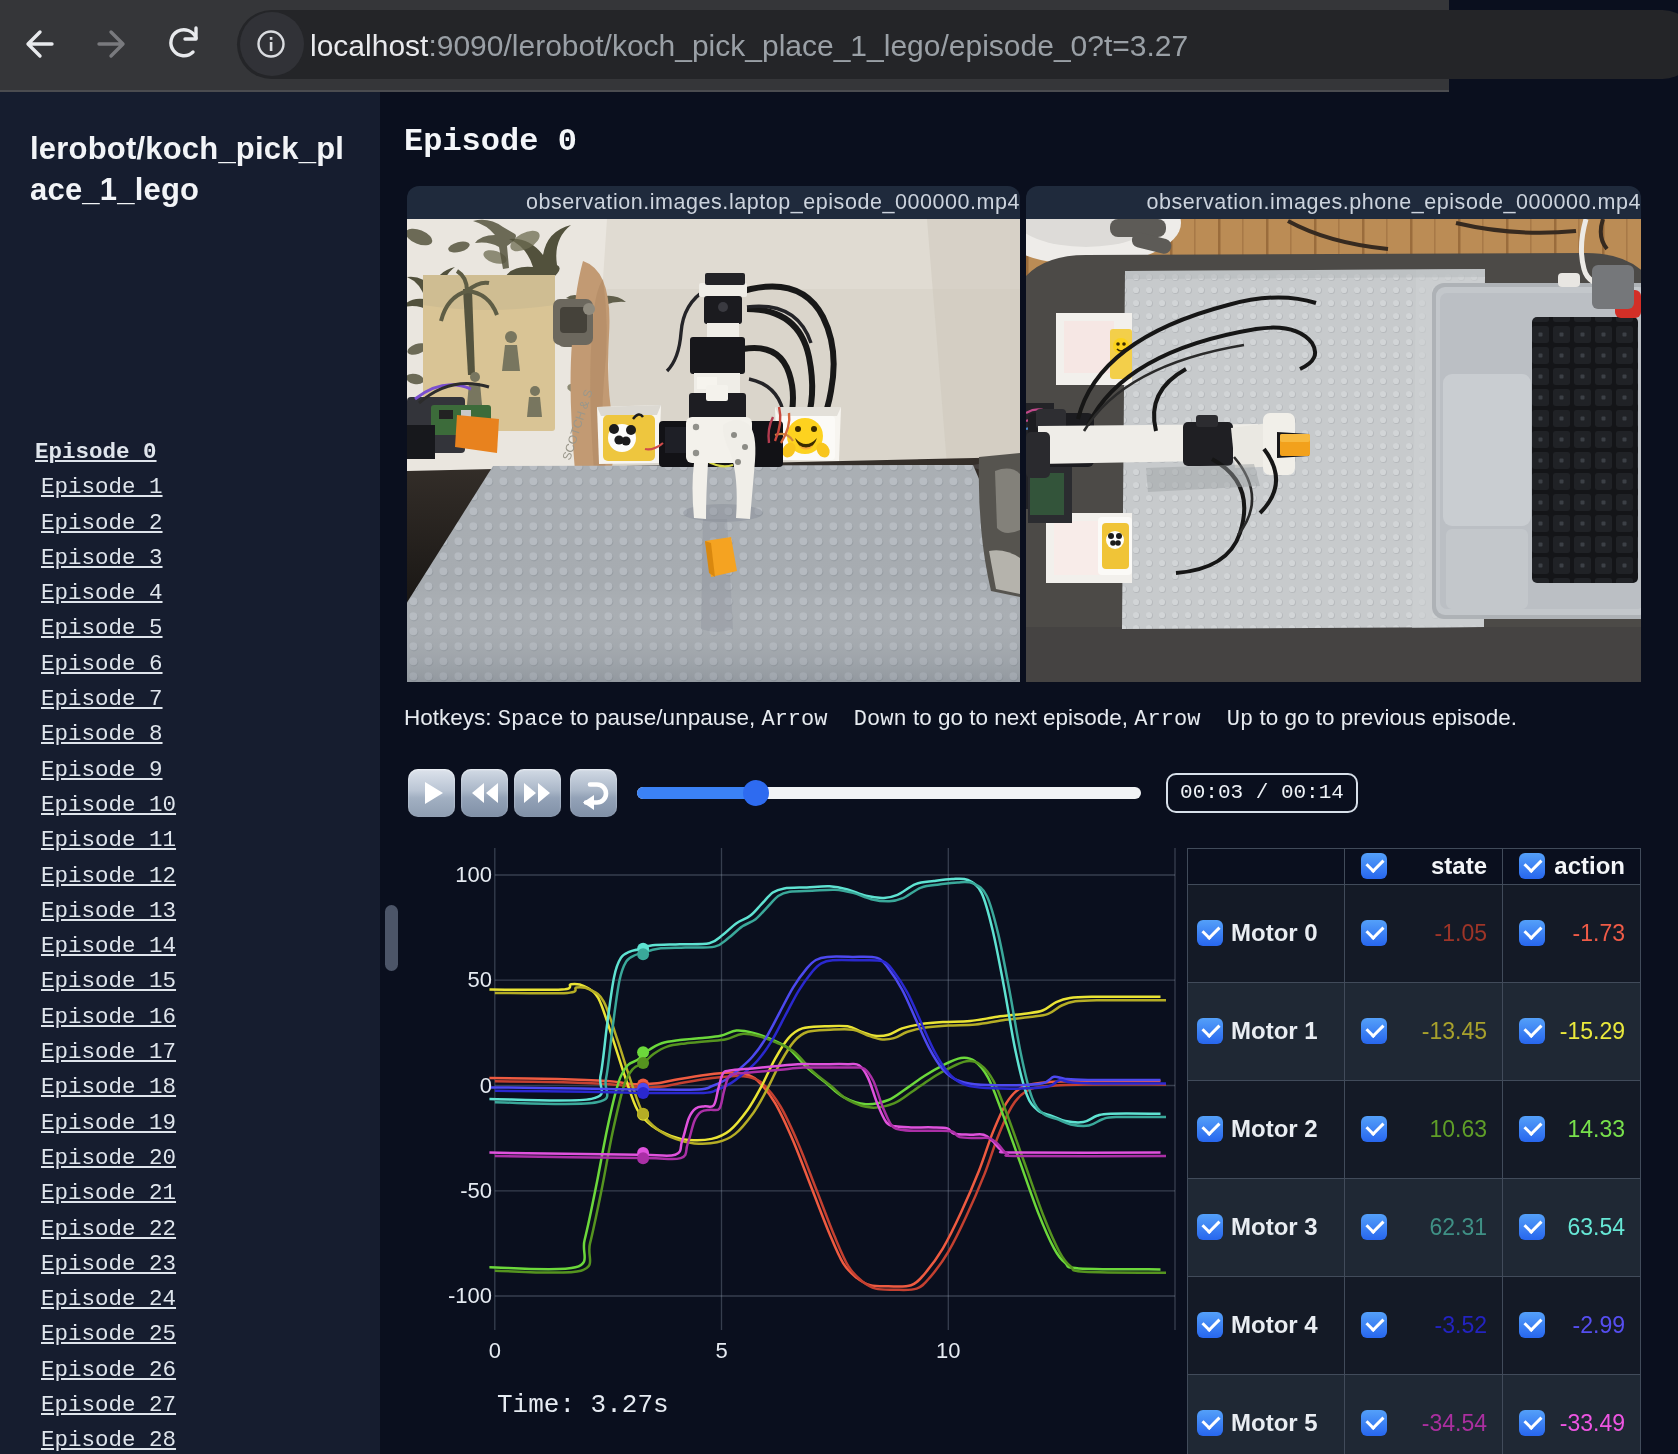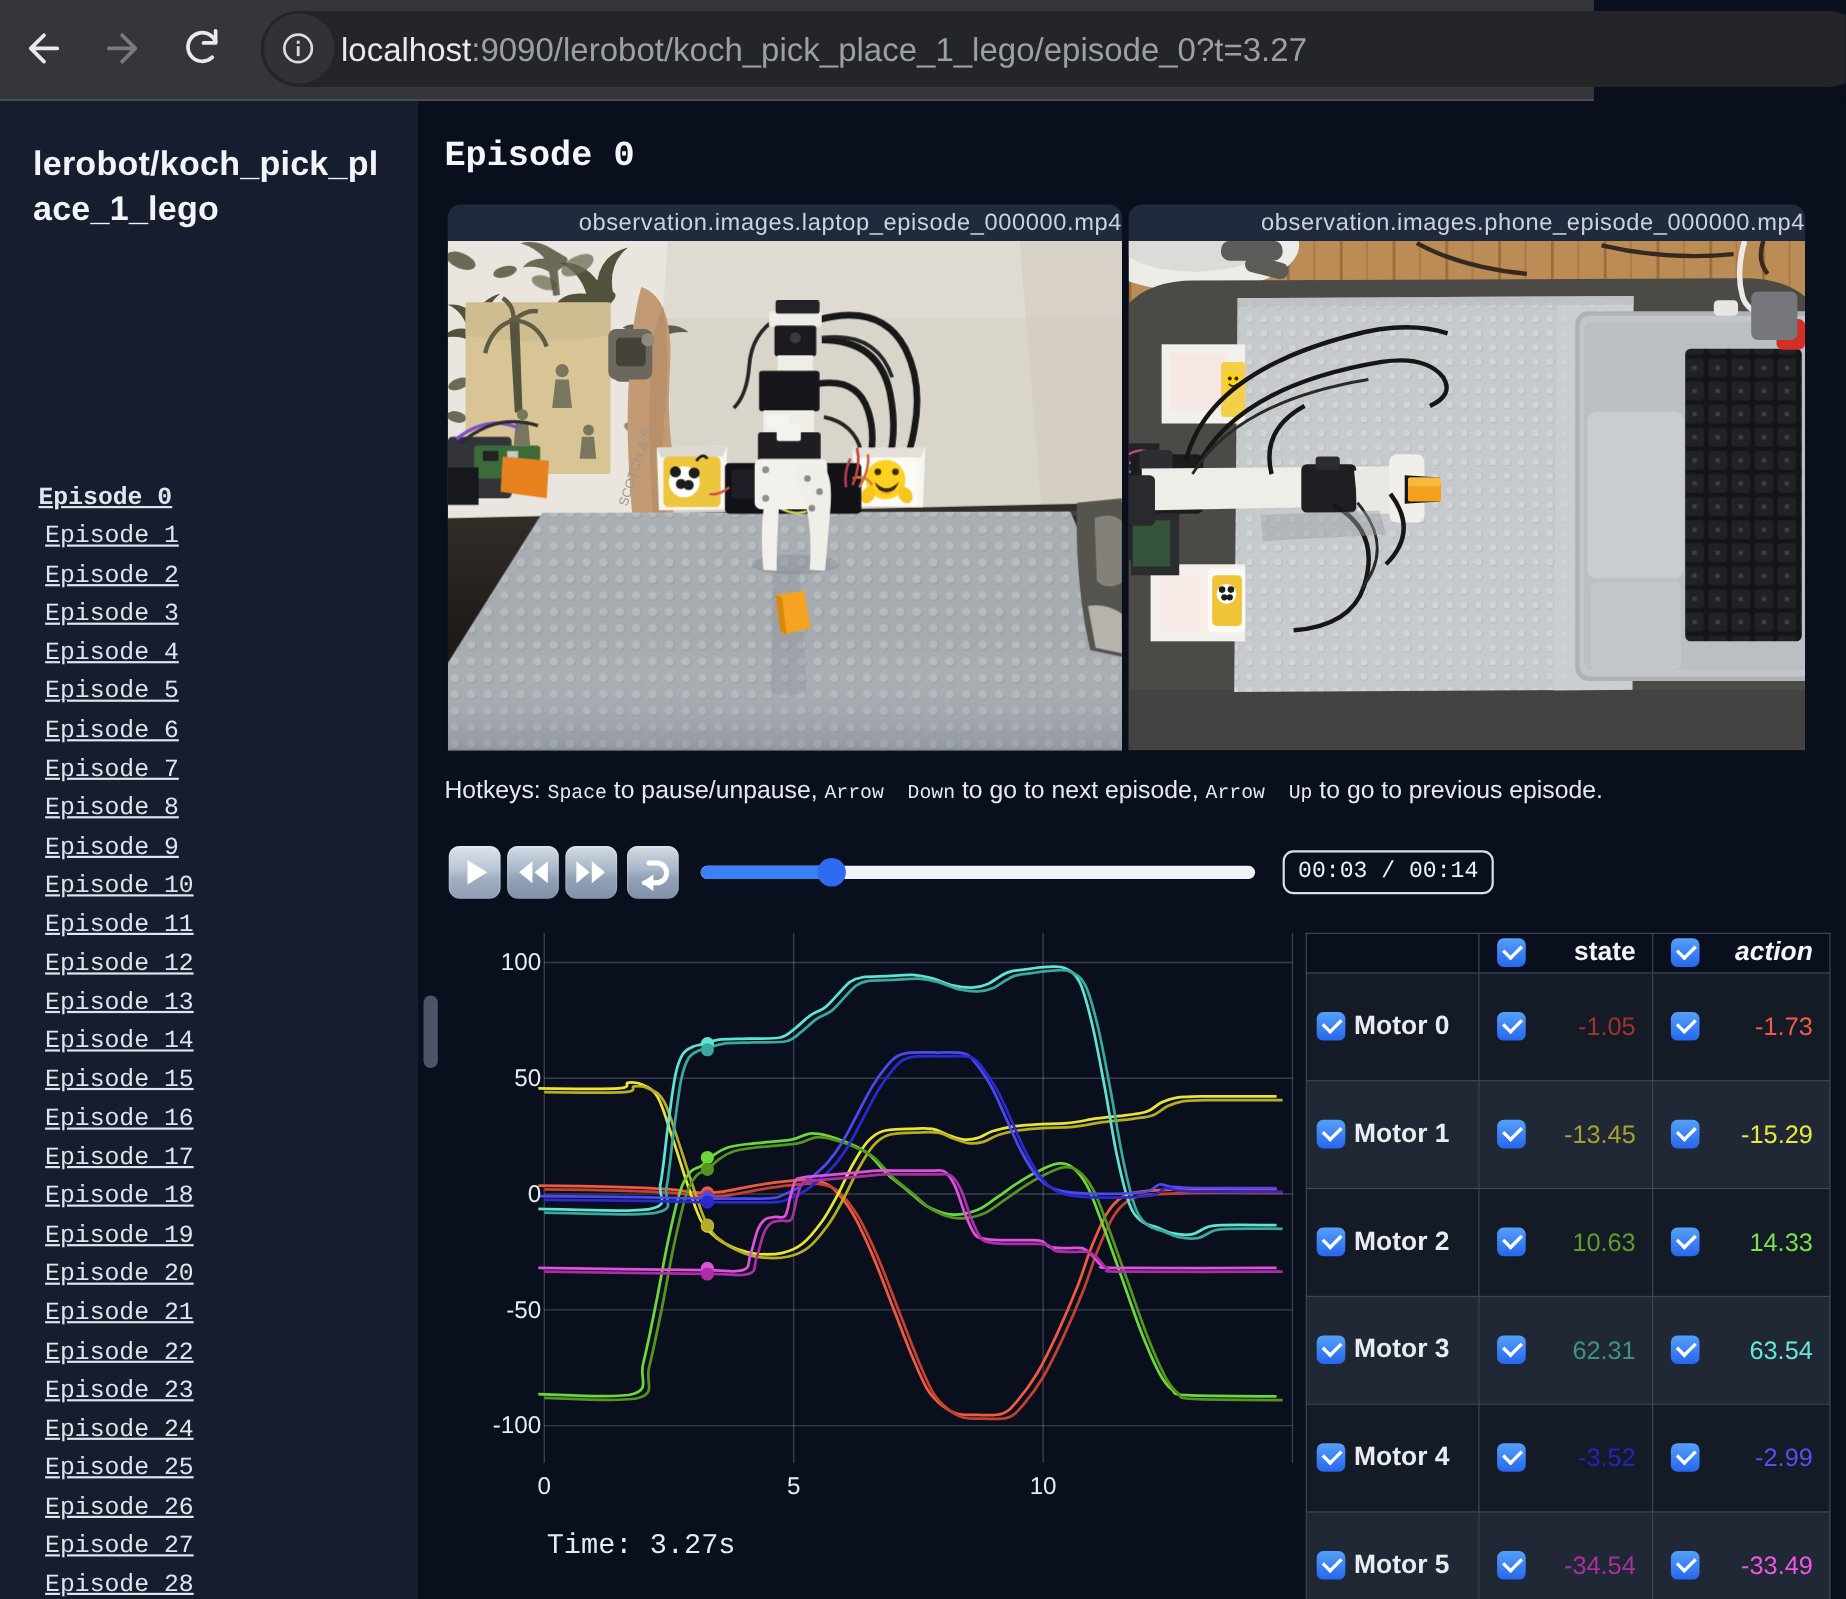--- a/index.html
+++ b/index.html
@@ -21,34 +21,34 @@
 .ep0 { padding-left:5px; }
 .ep0 a { font-weight:bold; color:#fff; }
 #sbthumb { position:absolute; left:385px; top:905px; width:13px; height:66px; border-radius:7px; background:#4c5568; z-index:20; }
 
 #main { position:absolute; left:380px; top:92px; width:1298px; height:1362px; background:#0a0f1e; color:#e6eaef; }
 #eptitle { position:absolute; left:24px; top:31px; font-family:"Liberation Mono", monospace; font-weight:bold; font-size:32px; color:#f4f6f9; }
 .vid { position:absolute; top:94px; }
 .vhead { height:33px; background:#1f2a3c; border-radius:12px 12px 0 0; font-size:21.5px; letter-spacing:0.55px; line-height:33px; color:#ccd3dd; padding-left:17px; white-space:nowrap; overflow:hidden;text-align:right; }
 .vbody { height:463px; overflow:hidden; background:#222; }
 #hotkeys { position:absolute; left:24px; top:613px; font-size:22.5px; color:#e6eaef; }
-#hotkeys .mono { font-size:18px; }
+#hotkeys .mono { font-size:22px; }
 
 .btn { position:absolute; top:677px; width:47px; height:48px; border-radius:10px; background:linear-gradient(180deg,#d2dae5 0%,#aab7c8 45%,#93a2b7 60%,#8090a7 100%); box-shadow:inset 0 1px 2px rgba(255,255,255,0.55); }
 .btn svg { position:absolute; left:0; top:0; }
 #slider-track { position:absolute; left:257px; top:695px; width:504px; height:12px; border-radius:6px; background:#f1f3f6; }
 #slider-fill { position:absolute; left:0; top:0; width:125px; height:12px; border-radius:6px; background:#3b82f6; }
 #slider-thumb { position:absolute; left:363px; top:688px; width:26px; height:26px; border-radius:50%; background:#2e6bf0; }
 #timebox { position:absolute; left:786px; top:681px; width:192px; height:40px; border:2px solid #d8e0ea; border-radius:10px; font-family:"Liberation Mono", monospace; font-size:21px; color:#eef2f7; text-align:center; line-height:36px; }
 
 #mtable { position:absolute; left:807px; top:756px; border-collapse:collapse; table-layout:fixed; }
 #mtable td, #mtable th { border:1.5px solid #414b5a; padding:0; vertical-align:middle; }
 #mtable th { height:35.5px; }
 #mtable td { height:98px;margin-top:10px; }
-.c1 { width:157px; } .c2 { width:158px; } .c3 { width:161px;font-style:italic; }
+.c1 { width:157px; } .c2 { width:158px; } .c3 { width:138px; }
 .rowdark { background:#141a26; }
 .rowlight { background:#1f2834; }
 .cellflex { display:flex; align-items:center; }
 .cb { display:inline-block; width:26px; height:26px; border-radius:6px; background:linear-gradient(180deg,#54a0f9,#2766ee); position:relative; flex:0 0 auto; }
 .cb:after { content:""; position:absolute; left:5.5px; top:5px; width:13px; height:8px; border-left:3.6px solid #fff; border-bottom:3.6px solid #fff; transform:rotate(-45deg); }
 .mlabel { font-size:24px; font-weight:bold; color:#e9edf2; margin-left:8px; }
 .val { margin-left:auto; margin-right:15px; font-size:23px; }
 .hlabel { margin-left:auto; margin-right:15px; font-size:24px; font-weight:bold; color:#f3f5f8; }
 </style></head>
 <body>

